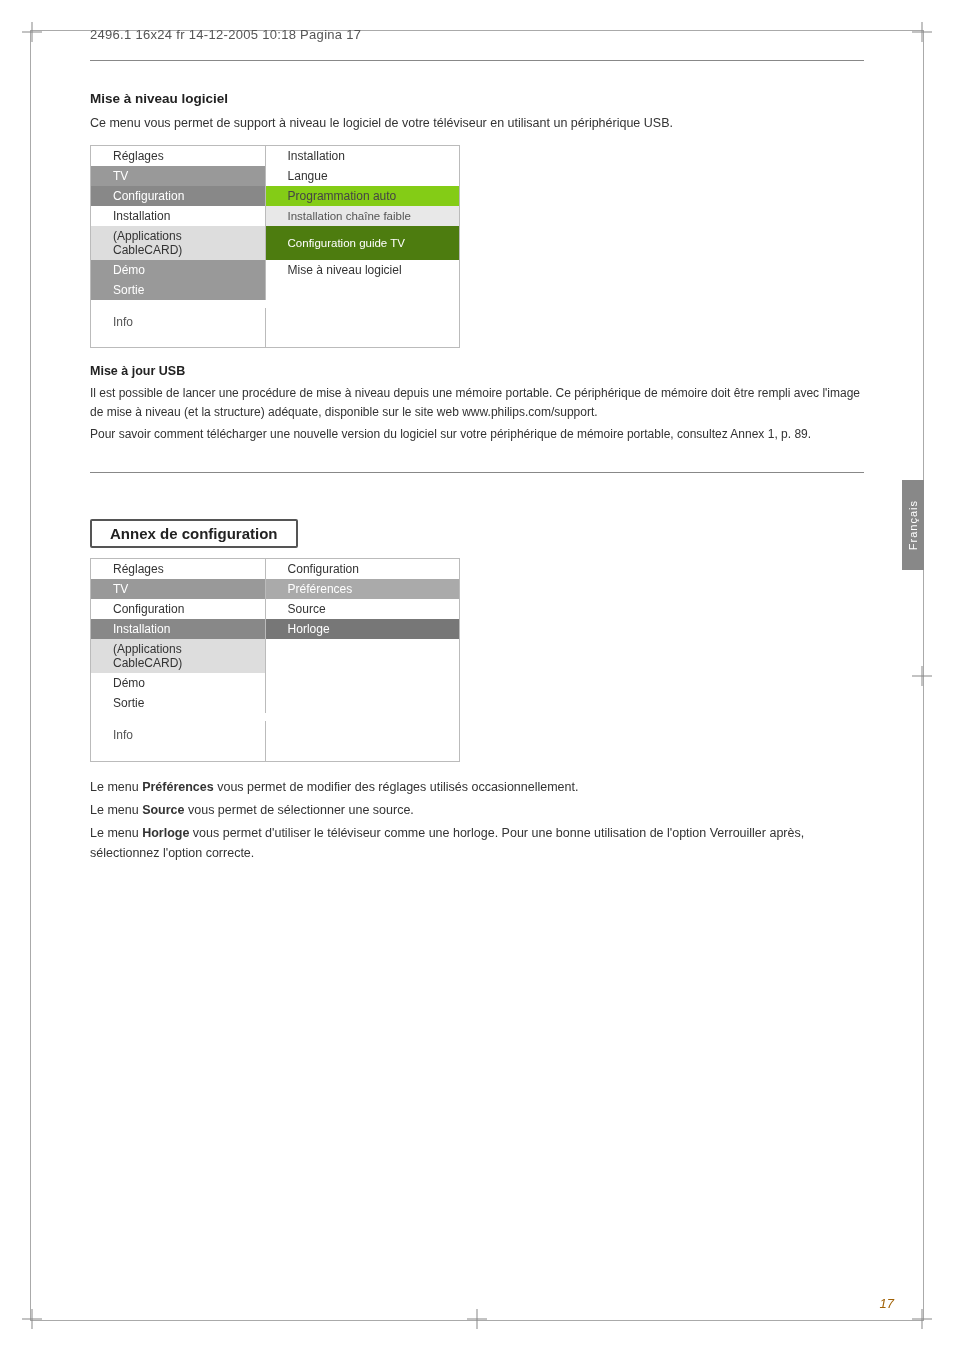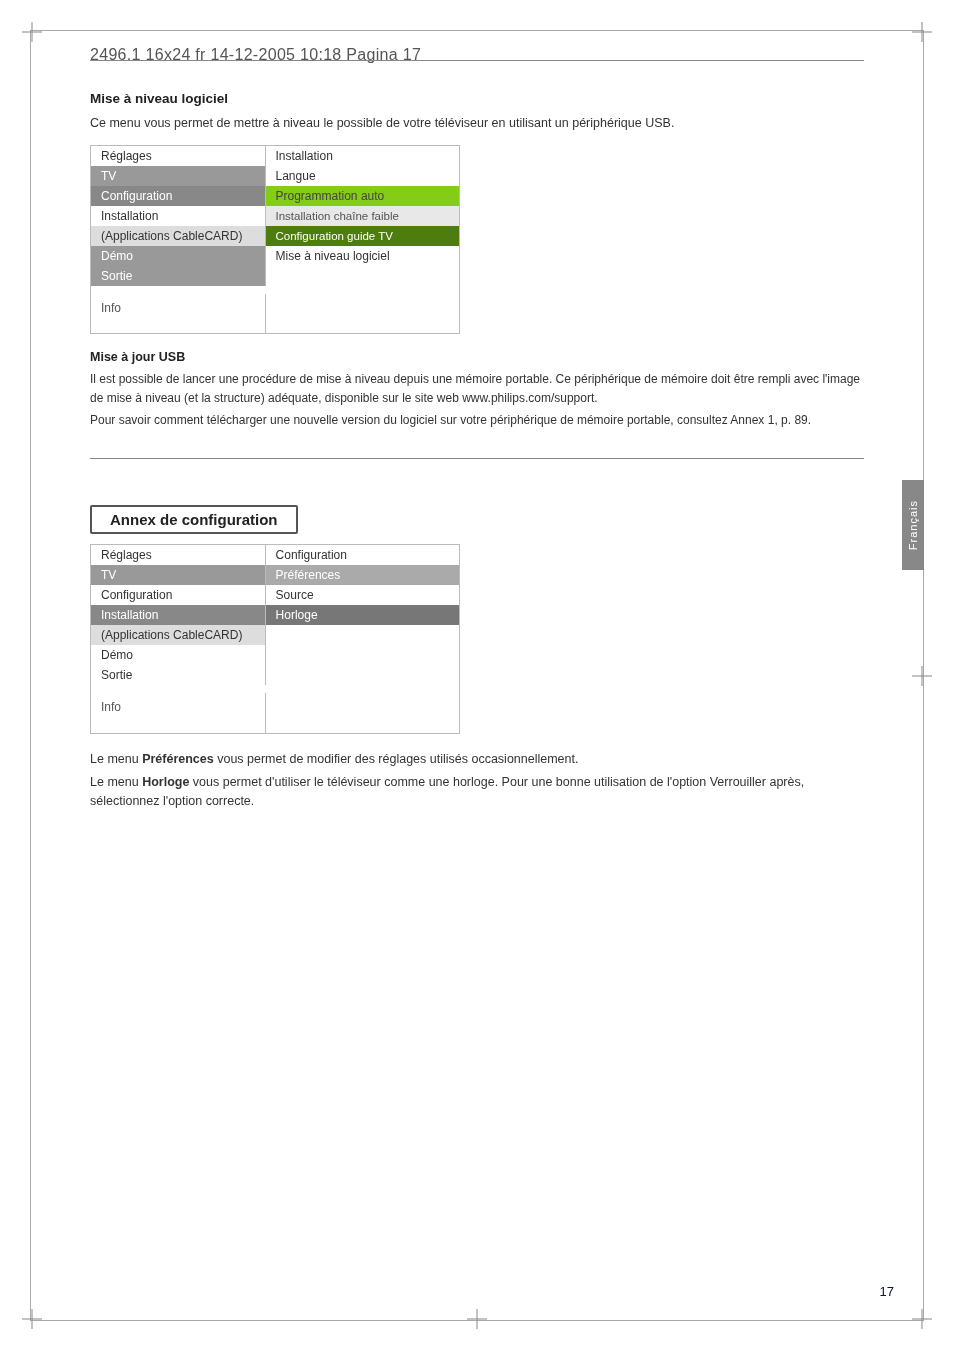--- a/index.html
+++ b/index.html
@@ -57,23 +57,23 @@
     .crosshair-tl { top: 22px; left: 22px; }
     .crosshair-tr { top: 22px; right: 22px; }
     .crosshair-bl { bottom: 22px; left: 22px; }
     .crosshair-br { bottom: 22px; right: 22px; }
     .crosshair-mid-right { top: 50%; right: 22px; transform: translateY(-50%); }
     .crosshair-mid-bottom { bottom: 22px; left: 50%; transform: translateX(-50%); }
 
     
     .header-text {
       position: absolute;
-      top: 46px;
+      top: 27px;
       left: 90px;
-      font-size: 16px;
+      font-size: 13px;
       color: #555;
       letter-spacing: 0.3px;
     }
 
     
     .sidebar-tab {
       position: absolute;
       right: 30px;
       top: 480px;
       width: 22px;
@@ -88,24 +88,25 @@
       color: #fff;
       font-size: 11px;
       writing-mode: vertical-rl;
       transform: rotate(180deg);
       letter-spacing: 1px;
     }
 
     
     .page-number {
       position: absolute;
-      bottom: 52px;
+      bottom: 40px;
       right: 60px;
       font-size: 13px;
-      color: #0f172a;
+      color: #a16207;
+      font-style: italic;
     }
 
     
     .content {
       position: absolute;
       top: 60px;
       left: 90px;
       right: 90px;
       bottom: 60px;
     }
@@ -126,21 +127,21 @@
 
     
     .menu-table {
       width: 370px;
       border: 1px solid #bbb;
       border-collapse: collapse;
       font-size: 12px;
       margin-bottom: 16px;
     }
     .menu-table td {
-      padding: 3px 10px;
+      padding: 3px 22px;
       border: none;
     }
     .menu-table .col-left {
       width: 175px;
       border-right: 1px solid #bbb;
     }
     .menu-table .col-right {
       width: 195px;
     }
     .menu-table .row-dark {
@@ -232,21 +233,21 @@
   <span>Français</span>
 </div>
 
 <div class="page-number">17</div>
 
 <div class="content">
 
   <hr class="section-divider">
 
   <div class="section-title">Mise à niveau logiciel</div>
-  <div class="section-desc">Ce menu vous permet de mettre à niveau le possible de votre téléviseur en utilisant un périphérique USB.</div>
+  <div class="section-desc">Ce menu vous permet de support à niveau le logiciel de votre téléviseur en utilisant un périphérique USB.</div>
 
   <table class="menu-table">
     <tbody>
       <tr>
         <td class="col-left row-white">Réglages</td>
         <td class="col-right row-white">Installation</td>
       </tr>
 
       <tr>
         <td class="col-left row-dark">TV</td>
@@ -354,16 +355,19 @@
         <td class="col-left" style="height:12px;background:#fff;"></td>
         <td class="col-right" style="height:12px;background:#fff;"></td>
       </tr>
     </tbody>
   </table>
 
   <div class="desc-paragraph">
     Le menu <strong>Préférences</strong> vous permet de modifier des réglages utilisés occasionnellement.
   </div>
   <div class="desc-paragraph">
+    Le menu <strong>Source</strong> vous permet de sélectionner une source.
+  </div>
+  <div class="desc-paragraph">
     Le menu <strong>Horloge</strong> vous permet d'utiliser le téléviseur comme une horloge. Pour une bonne utilisation de l'option Verrouiller après, sélectionnez l'option correcte.
   </div>
 
 </div>
 
 </body></html>

